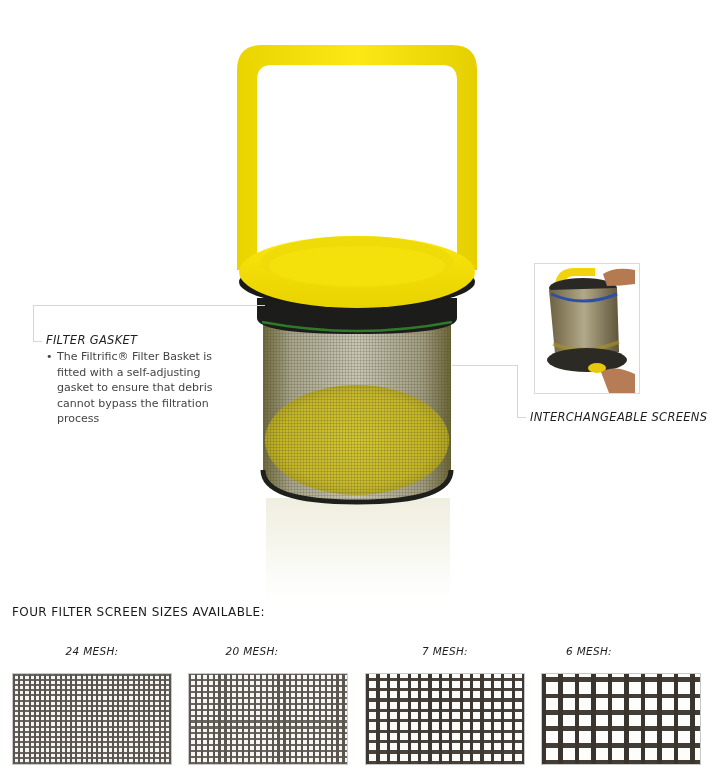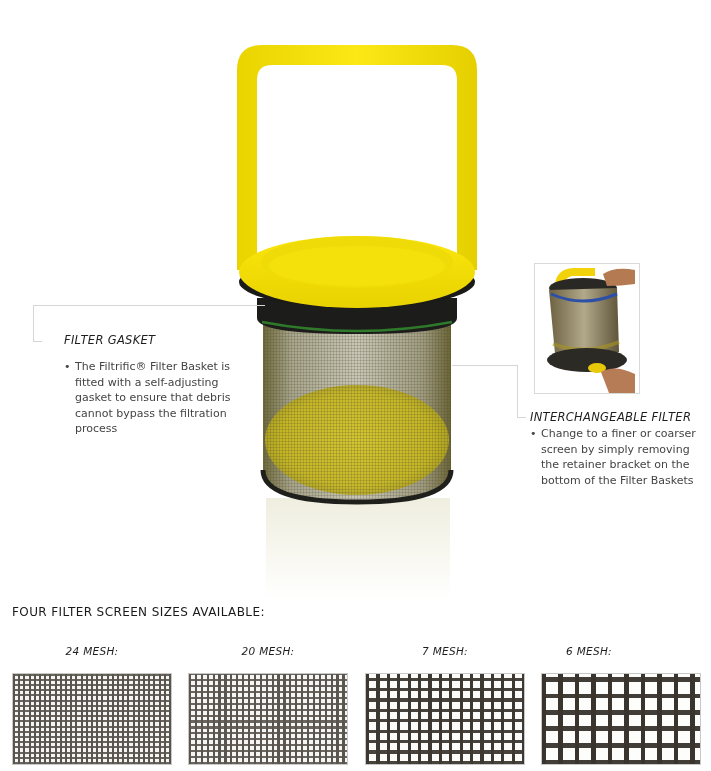--- a/index.html
+++ b/index.html
@@ -85,23 +85,23 @@
   <ellipse cx="357" cy="282" rx="118" ry="26" fill="#1a1a18"></ellipse>
   <ellipse cx="357" cy="272" rx="118" ry="36" fill="url(#rimG)"></ellipse>
   <ellipse cx="357" cy="262" rx="96" ry="26" fill="#efdb07"></ellipse>
   <ellipse cx="357" cy="266" rx="88" ry="20" fill="#f4e10c"></ellipse>
 </svg>
 
 <div class="abs line" style="left:33px;top:305px;width:232px;height:1px;"></div>
 <div class="abs line" style="left:33px;top:305px;width:1px;height:37px;"></div>
 <div class="abs line" style="left:33px;top:341px;width:9px;height:1px;"></div>
 
-<div class="abs" style="left:64px;top:333px;width:200px;">
+<div class="abs" style="left:46px;top:333px;width:200px;">
   <div class="callout-title">FILTER GASKET</div>
-  <div class="callout-body" style="margin-top:12px;">
+  <div class="callout-body" style="margin-top:2px;">
     <ul>
       <li style="width:160px;">The Filtrific® Filter Basket is fitted with a self-adjusting gasket to ensure that debris cannot bypass the filtration process</li>
     </ul>
   </div>
 </div>
 
 <div class="abs inset" style="left:534px;top:263px;width:104px;height:129px;">
   <svg width="104" height="129" viewBox="0 0 104 129">
     <defs>
       <linearGradient id="insetMesh" x1="0" x2="1">
@@ -120,31 +120,26 @@
     <path d="M68 10 Q80 2 100 6 L100 20 Q86 22 72 22 Z" fill="#b47a52"></path>
     <path d="M66 108 Q80 100 100 110 L100 129 H74 Z" fill="#b67c55"></path>
   </svg>
 </div>
 
 <div class="abs line" style="left:452px;top:365px;width:66px;height:1px;"></div>
 <div class="abs line" style="left:517px;top:365px;width:1px;height:52px;"></div>
 <div class="abs line" style="left:517px;top:417px;width:9px;height:1px;"></div>
 
 <div class="abs" style="left:530px;top:410px;width:180px;">
-  <div class="callout-title">INTERCHANGEABLE FILTER</div>
-  <div class="callout-body" style="margin-top:2px;">
-    <ul>
-      <li style="width:168px;">Change to a finer or coarser screen by simply removing the retainer bracket on the bottom of the Filter Baskets</li>
-    </ul>
-  </div>
+  <div class="callout-title">INTERCHANGEABLE SCREENS</div>
 </div>
 
 <div class="abs heading" style="left:12px;top:605px;">FOUR FILTER SCREEN SIZES AVAILABLE:</div>
 
 <div class="abs mesh-label" style="left:12px;top:645px;">24 MESH:</div>
-<div class="abs mesh-label" style="left:188px;top:645px;">20 MESH:</div>
+<div class="abs mesh-label" style="left:172px;top:645px;">20 MESH:</div>
 <div class="abs mesh-label" style="left:365px;top:645px;">7 MESH:</div>
 <div class="abs mesh-label" style="left:509px;top:645px;">6 MESH:</div>
 
 <div class="abs mesh-box m24" style="left:12px;top:673px;"></div>
 <div class="abs mesh-box m20" style="left:188px;top:673px;"></div>
 <div class="abs mesh-box m10" style="left:365px;top:673px;"></div>
 <div class="abs mesh-box m6" style="left:541px;top:673px;"></div>
 
 </body></html>

